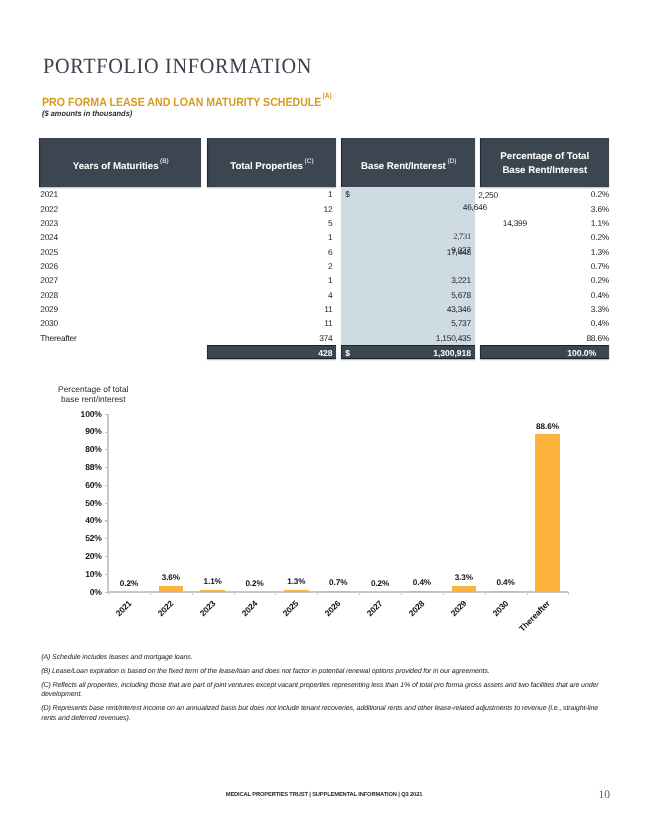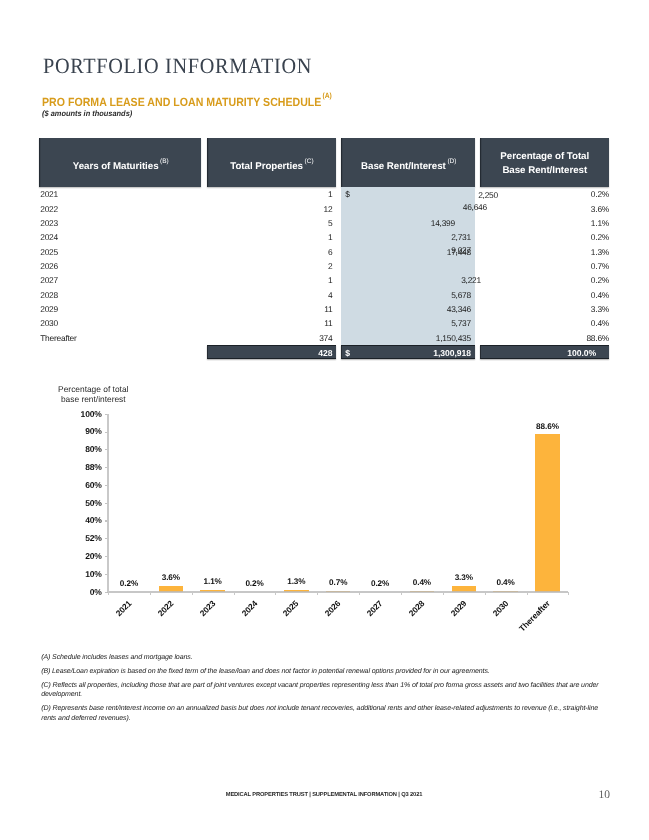--- a/index.html
+++ b/index.html
@@ -119,45 +119,45 @@
       </div>
       <div class="row">
         <div class="cell l" style="left:40.2px;top:204.54999999999998px;">2022</div>
         <div class="cell r" style="left:206.6px;top:204.54999999999998px;width:125.89999999999999px;">12</div>
         <div class="cell r" style="left:341px;top:203px;width:146px;">46,646</div>
         <div class="cell r" style="left:480.2px;top:204.54999999999998px;width:128.9px;">3.6%</div>
       </div>
       <div class="row">
         <div class="cell l" style="left:40.2px;top:218.89999999999998px;">2023</div>
         <div class="cell r" style="left:206.6px;top:218.89999999999998px;width:125.89999999999999px;">5</div>
-        <div class="cell r" style="left:341px;top:218.89999999999998px;width:114px;">14,399</div>
+        <div class="cell r" style="left:341px;top:218.89999999999998px;width:154px;padding-left:32px;">14,399</div>
         <div class="cell r" style="left:480.2px;top:218.89999999999998px;width:128.9px;">1.1%</div>
       </div>
       <div class="row">
         <div class="cell l" style="left:40.2px;top:233.25px;">2024</div>
         <div class="cell r" style="left:206.6px;top:233.25px;width:125.89999999999999px;">1</div>
-        <div class="cell r" style="left:341px;top:233.25px;width:130px;">2,731</div>
+        <div class="cell r" style="left:341px;top:233.25px;width:130px;font-family:Liberation Serif, serif;">2,731</div>
         <div class="cell r" style="left:480.2px;top:233.25px;width:128.9px;">0.2%</div>
       </div>
       <div class="row">
         <div class="cell l" style="left:40.2px;top:247.6px;">2025</div>
         <div class="cell r" style="left:206.6px;top:247.6px;width:125.89999999999999px;">6</div>
         <div class="cell r" style="left:341px;top:247.6px;width:130px;">17,448</div>
         <div class="cell r" style="left:480.2px;top:247.6px;width:128.9px;">1.3%</div>
       </div>
       <div class="row">
         <div class="cell l" style="left:40.2px;top:261.95px;">2026</div>
         <div class="cell r" style="left:206.6px;top:261.95px;width:125.89999999999999px;">2</div>
         <div class="cell r" style="left:341px;top:246px;width:130px;">9,027</div>
         <div class="cell r" style="left:480.2px;top:261.95px;width:128.9px;">0.7%</div>
       </div>
       <div class="row">
         <div class="cell l" style="left:40.2px;top:276.29999999999995px;">2027</div>
         <div class="cell r" style="left:206.6px;top:276.29999999999995px;width:125.89999999999999px;">1</div>
-        <div class="cell r" style="left:351px;top:276.29999999999995px;width:130px;">3,221</div>
+        <div class="cell r" style="left:341px;top:276.29999999999995px;width:130px;">3,221</div>
         <div class="cell r" style="left:480.2px;top:276.29999999999995px;width:128.9px;">0.2%</div>
       </div>
       <div class="row">
         <div class="cell l" style="left:40.2px;top:290.65px;">2028</div>
         <div class="cell r" style="left:206.6px;top:290.65px;width:125.89999999999999px;">4</div>
         <div class="cell r" style="left:341px;top:290.65px;width:130px;">5,678</div>
         <div class="cell r" style="left:480.2px;top:290.65px;width:128.9px;">0.4%</div>
       </div>
       <div class="row">
         <div class="cell l" style="left:40.2px;top:305px;">2029</div>

